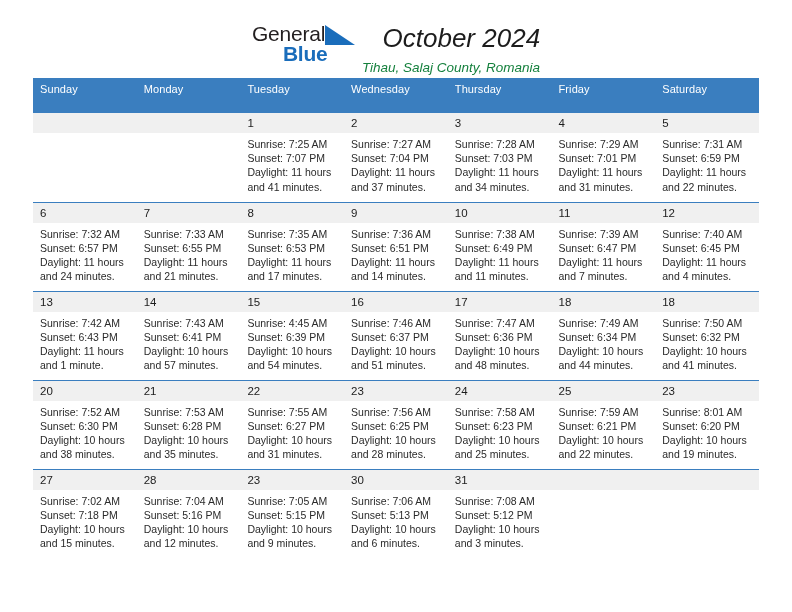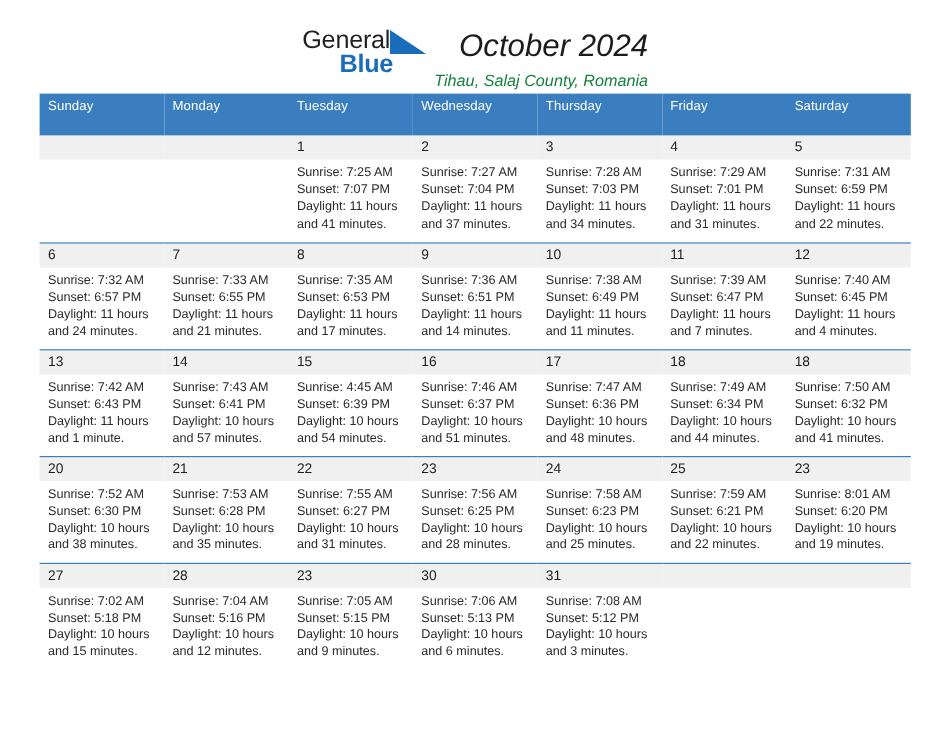--- a/index.html
+++ b/index.html
@@ -475,21 +475,21 @@
               </div>
             </div>
           </td>
         </tr>
         <tr class="week">
           <td>
             <div class="cell-inner">
               <div class="daynum">27</div>
               <div class="info">
                 <div>Sunrise: 7:02 AM</div>
-                <div>Sunset: 5:18 PM</div>
+                <div>Sunset: 7:18 PM</div>
                 <div>Daylight: 10 hours</div>
                 <div>and 15 minutes.</div>
               </div>
             </div>
           </td>
           <td>
             <div class="cell-inner">
               <div class="daynum">28</div>
               <div class="info">
                 <div>Sunrise: 7:04 AM</div>

